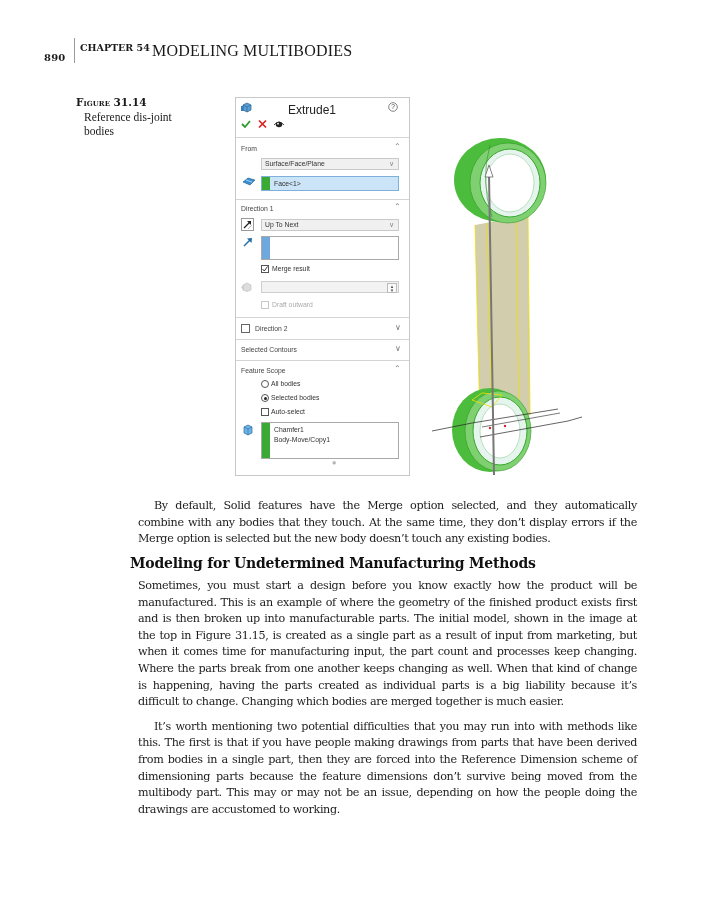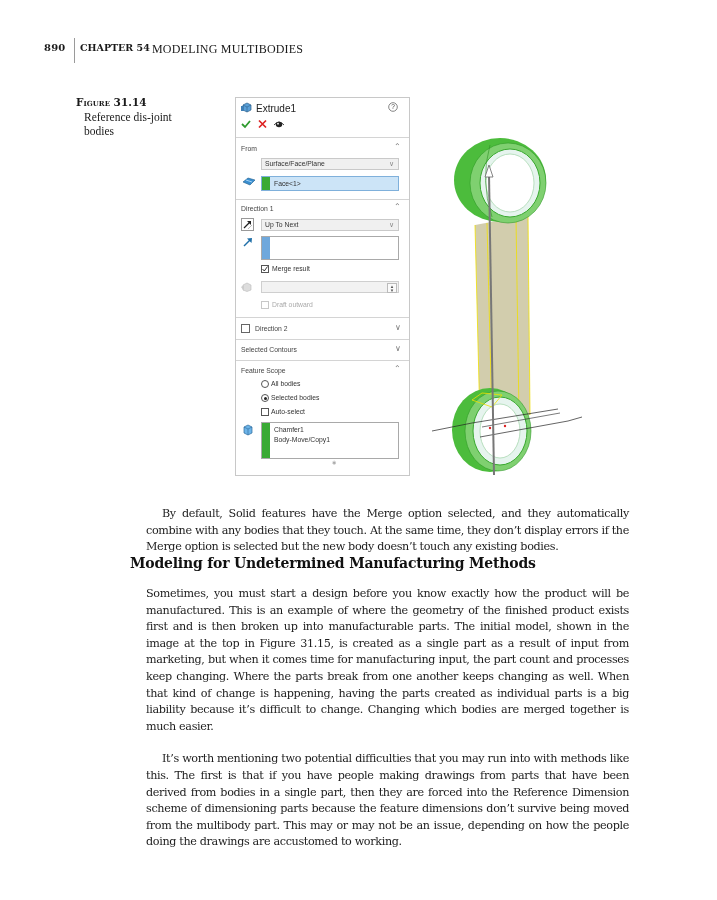--- a/index.html
+++ b/index.html
@@ -1,50 +1,50 @@
 <!DOCTYPE html>
 <html><head>
 <meta charset="utf-8">
 <style>
   html, body { margin:0; padding:0; background:#fff; }
   body { width:717px; height:900px; position:relative; overflow:hidden; font-family:"DejaVu Serif", serif; color:#1a1a1a; }
   .abs { position:absolute; }
 
   
-  .hdr-pagenum { left:44px; top:42px; font-family:"DejaVu Serif", serif; font-weight:bold; font-size:10px; letter-spacing:0.2px; }
+  .hdr-pagenum { left:44px; top:52px; font-family:"DejaVu Serif", serif; font-weight:bold; font-size:10px; letter-spacing:0.2px; }
   .hdr-rule { left:74px; top:38px; width:1px; height:25px; background:#9a9a9a; }
   .hdr-chapter { left:80px; top:42px; font-family:"DejaVu Serif", serif; font-weight:bold; font-size:9.5px; }
-  .hdr-title { left:152px; top:42px; font-family:"Liberation Serif", serif; font-size:12px; letter-spacing:0.2px; }
+  .hdr-title { left:152px; top:42px; font-family:"Liberation Serif", serif; font-size:16px; letter-spacing:0.2px; }
 
   
   .fig-label { left:76px; top:96px; font-family:"DejaVu Serif", serif; font-weight:bold; font-size:10.5px; font-variant:small-caps; }
   .fig-caption { left:84px; top:110px; width:90px; font-family:"Liberation Serif", serif; font-size:11.5px; line-height:14px; }
 
   
   .panel { left:235px; top:97px; width:173px; height:377px; border:1px solid #c8c8c8; background:#fff; font-family:"Liberation Sans", sans-serif; font-size:7px; color:#333; }
   .panel .p { position:absolute; }
-  .title-row .txt { font-size:10px; color:#222; }
+  .title-row .txt { font-size:12px; color:#222;margin-left:32px; }
   .hline { position:absolute; left:0; width:173px; height:1px; background:#d4d4d4; }
   .sec-title { font-size:6.8px; color:#444; font-weight:normal; }
   .chev { font-size:8px; color:#777; }
   .dropdown { position:absolute; height:12px; border:1px solid #c9c9c9; background:#f0f0f0; font-size:6.8px; color:#333; box-sizing:border-box; padding-left:3px; line-height:10px; }
   .dropdown .arrow { position:absolute; right:4px; top:0; font-size:7px; color:#888; }
   .listbox { position:absolute; border:1px solid #a9a9a9; background:#fff; box-sizing:border-box; }
   .listbox.sel { border-color:#7fb0db; background:#cce4f7; }
   .chip { position:absolute; left:0; top:0; bottom:0; width:8px; }
   .cb { position:absolute; width:8px; height:8px; border:1px solid #555; background:#fff; box-sizing:border-box; }
   .cb.dim { border-color:#c8c8c8; }
   .radio { position:absolute; width:8px; height:8px; border:1px solid #555; border-radius:50%; background:#fff; box-sizing:border-box; }
   .radio .dot { position:absolute; left:2px; top:2px; width:3px; height:3px; border-radius:50%; background:#222; }
   .lbl { font-size:6.8px; color:#333; }
   .lbl.dim { color:#aaa; }
 
   
   .body-text { left:130px; width:515px; font-family:"DejaVu Serif", serif; font-size:11.2px; line-height:16.6px; color:#1c1c1c; text-align:justify; letter-spacing:-0.35px; }
-  .body-text p { margin:16px; }
+  .body-text p { margin:8px; }
   .indent { text-indent:16px; }
   .section-head { left:130px; top:555px; font-family:"DejaVu Serif", serif; font-weight:bold; font-size:14px; color:#111; letter-spacing:-0.2px; }
 </style>
 </head>
 <body>
 
 <div class="abs hdr-pagenum">890</div>
 <div class="abs hdr-rule"></div>
 <div class="abs hdr-chapter">CHAPTER 54</div>
 <div class="abs hdr-title">MODELING MULTIBODIES</div>

